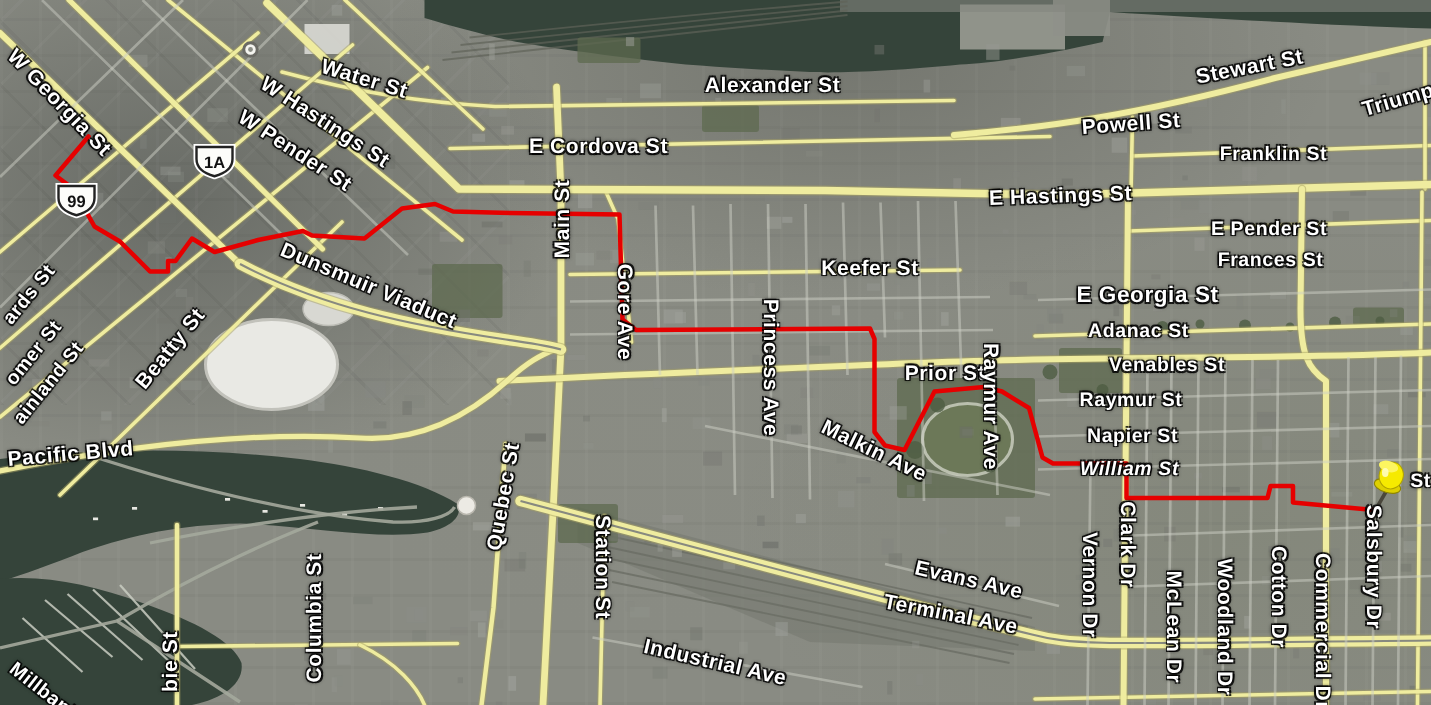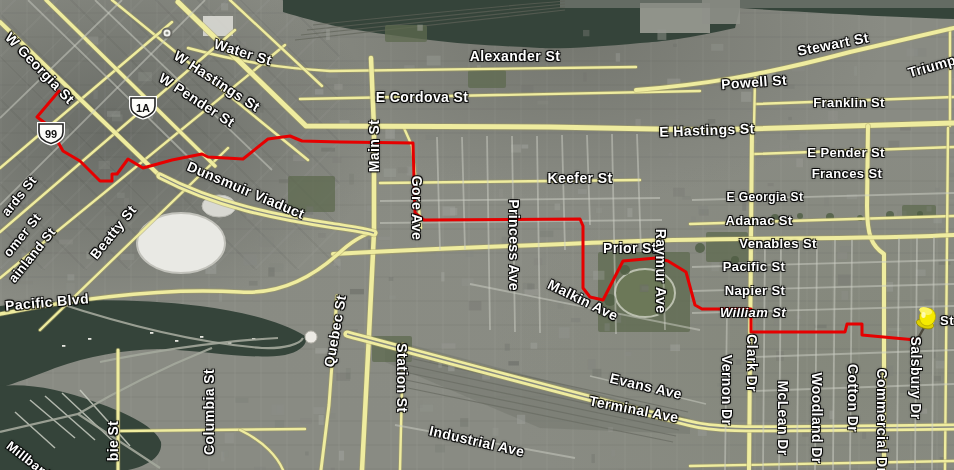--- a/index.html
+++ b/index.html
@@ -482,34 +482,34 @@
         <ellipse cx="8.7" cy="-29" rx="6.6" ry="3.6" fill="#fdf560" transform="rotate(16 8.7 -29)"></ellipse>
         <ellipse cx="6.5" cy="-25" rx="2.2" ry="3" fill="#fffdc0" opacity="0.9"></ellipse>
       </g>
     </svg>
   <div id="labels">
       <span class="lbl" style="left: 40px; top: 68px; font-size: 14px; transform: translate(-50%, -50%) rotate(46deg);">W Georgia St</span>
       <span class="lbl" style="left: 243px; top: 52px; font-size: 14px; transform: translate(-50%, -50%) rotate(17deg);">Water St</span>
       <span class="lbl" style="left: 217px; top: 81px; font-size: 14px; transform: translate(-50%, -50%) rotate(33deg);">W Hastings St</span>
       <span class="lbl" style="left: 197px; top: 100px; font-size: 14px; transform: translate(-50%, -50%) rotate(33deg);">W Pender St</span>
       <span class="lbl" style="left: 476px; top: 56px; font-size: 14px; transform: translate(-50%, -50%) rotate(0deg); margin-left: 39px;">Alexander St</span>
-      <span class="lbl" style="left: 422px; top: 97px; font-size: 14px; transform: translate(-50%, -50%) rotate(0deg);">E Cordova St</span>
+      <span class="lbl" style="left: 399px; top: 97px; font-size: 14px; transform: translate(-50%, -50%) rotate(0deg);">E Cordova St</span>
       <span class="lbl" style="left: 754px; top: 82px; font-size: 14px; transform: translate(-50%, -50%) rotate(-4deg);">Powell St</span>
       <span class="lbl" style="left: 833px; top: 44px; font-size: 14px; transform: translate(-50%, -50%) rotate(-11deg);">Stewart St</span>
       <span class="lbl" style="left: 932px; top: 66px; font-size: 14px; transform: translate(-50%, -50%) rotate(-16deg);">Triump</span>
       <span class="lbl" style="left: 849px; top: 102px; font-size: 13px; transform: translate(-50%, -50%) rotate(0deg);">Franklin St</span>
       <span class="lbl" style="left: 707px; top: 130px; font-size: 14px; transform: translate(-50%, -50%) rotate(-2deg);">E Hastings St</span>
       <span class="lbl" style="left: 846px; top: 152px; font-size: 13px; transform: translate(-50%, -50%) rotate(0deg); text-align: center;">E Pender St</span>
       <span class="lbl" style="left: 847px; top: 173px; font-size: 13px; transform: translate(-50%, -50%) rotate(0deg);">Frances St</span>
       <span class="lbl" style="left: 580px; top: 178px; font-size: 14px; transform: translate(-50%, -50%) rotate(0deg);">Keefer St</span>
-      <span class="lbl" style="left: 757px; top: 197px; font-size: 12px; transform: translate(-50%, -50%) rotate(0deg); padding-left: 16px;">E Georgia St</span>
+      <span class="lbl" style="left: 757px; top: 197px; font-size: 15px; transform: translate(-50%, -50%) rotate(0deg); padding-left: 16px;">E Georgia St</span>
       <span class="lbl" style="left: 759px; top: 220px; font-size: 13px; transform: translate(-50%, -50%) rotate(0deg);">Adanac St</span>
       <span class="lbl" style="left: 778px; top: 243px; font-size: 13px; transform: translate(-50%, -50%) rotate(0deg);">Venables St</span>
       <span class="lbl" style="left: 592px; top: 248px; font-size: 14px; transform: translate(-50%, -50%) rotate(0deg); margin-left: 38px;">Prior St</span>
-      <span class="lbl" style="left: 754px; top: 266px; font-size: 13px; transform: translate(-50%, -50%) rotate(0deg);">Pacific St</span>
+      <span class="lbl" style="left: 754px; top: 266px; font-size: 13px; transform: translate(-50%, -50%) rotate(0deg);">Raymur St</span>
       <span class="lbl" style="left: 755px; top: 290px; font-size: 13px; transform: translate(-50%, -50%) rotate(0deg);">Napier St</span>
       <span class="lbl" style="left: 753px; top: 312px; font-size: 13px; transform: translate(-50%, -50%) rotate(0deg); font-style: italic;">William St</span>
       <span class="lbl" style="left: 583px; top: 300px; font-size: 14px; transform: translate(-50%, -50%) rotate(26deg);">Malkin Ave</span>
       <span class="lbl" style="left: 246px; top: 190px; font-size: 14px; transform: translate(-50%, -50%) rotate(23deg);">Dunsmuir Viaduct</span>
       <span class="lbl" style="left: 47px; top: 302px; font-size: 14px; transform: translate(-50%, -50%) rotate(-5deg);">Pacific Blvd</span>
       <span class="lbl" style="left: 646px; top: 386px; font-size: 14px; transform: translate(-50%, -50%) rotate(13deg);">Evans Ave</span>
       <span class="lbl" style="left: 634px; top: 409px; font-size: 14px; transform: translate(-50%, -50%) rotate(11deg);">Terminal Ave</span>
       <span class="lbl" style="left: 477px; top: 441px; font-size: 14px; transform: translate(-50%, -50%) rotate(13deg);">Industrial Ave</span>
       <span class="lbl" style="left: 30px; top: 461px; font-size: 13px; transform: translate(-50%, -50%) rotate(38deg);">Millbank</span>
       <span class="lbl" style="left: 19px; top: 196px; font-size: 13px; transform: translate(-50%, -50%) rotate(-51deg);">ards St</span>

